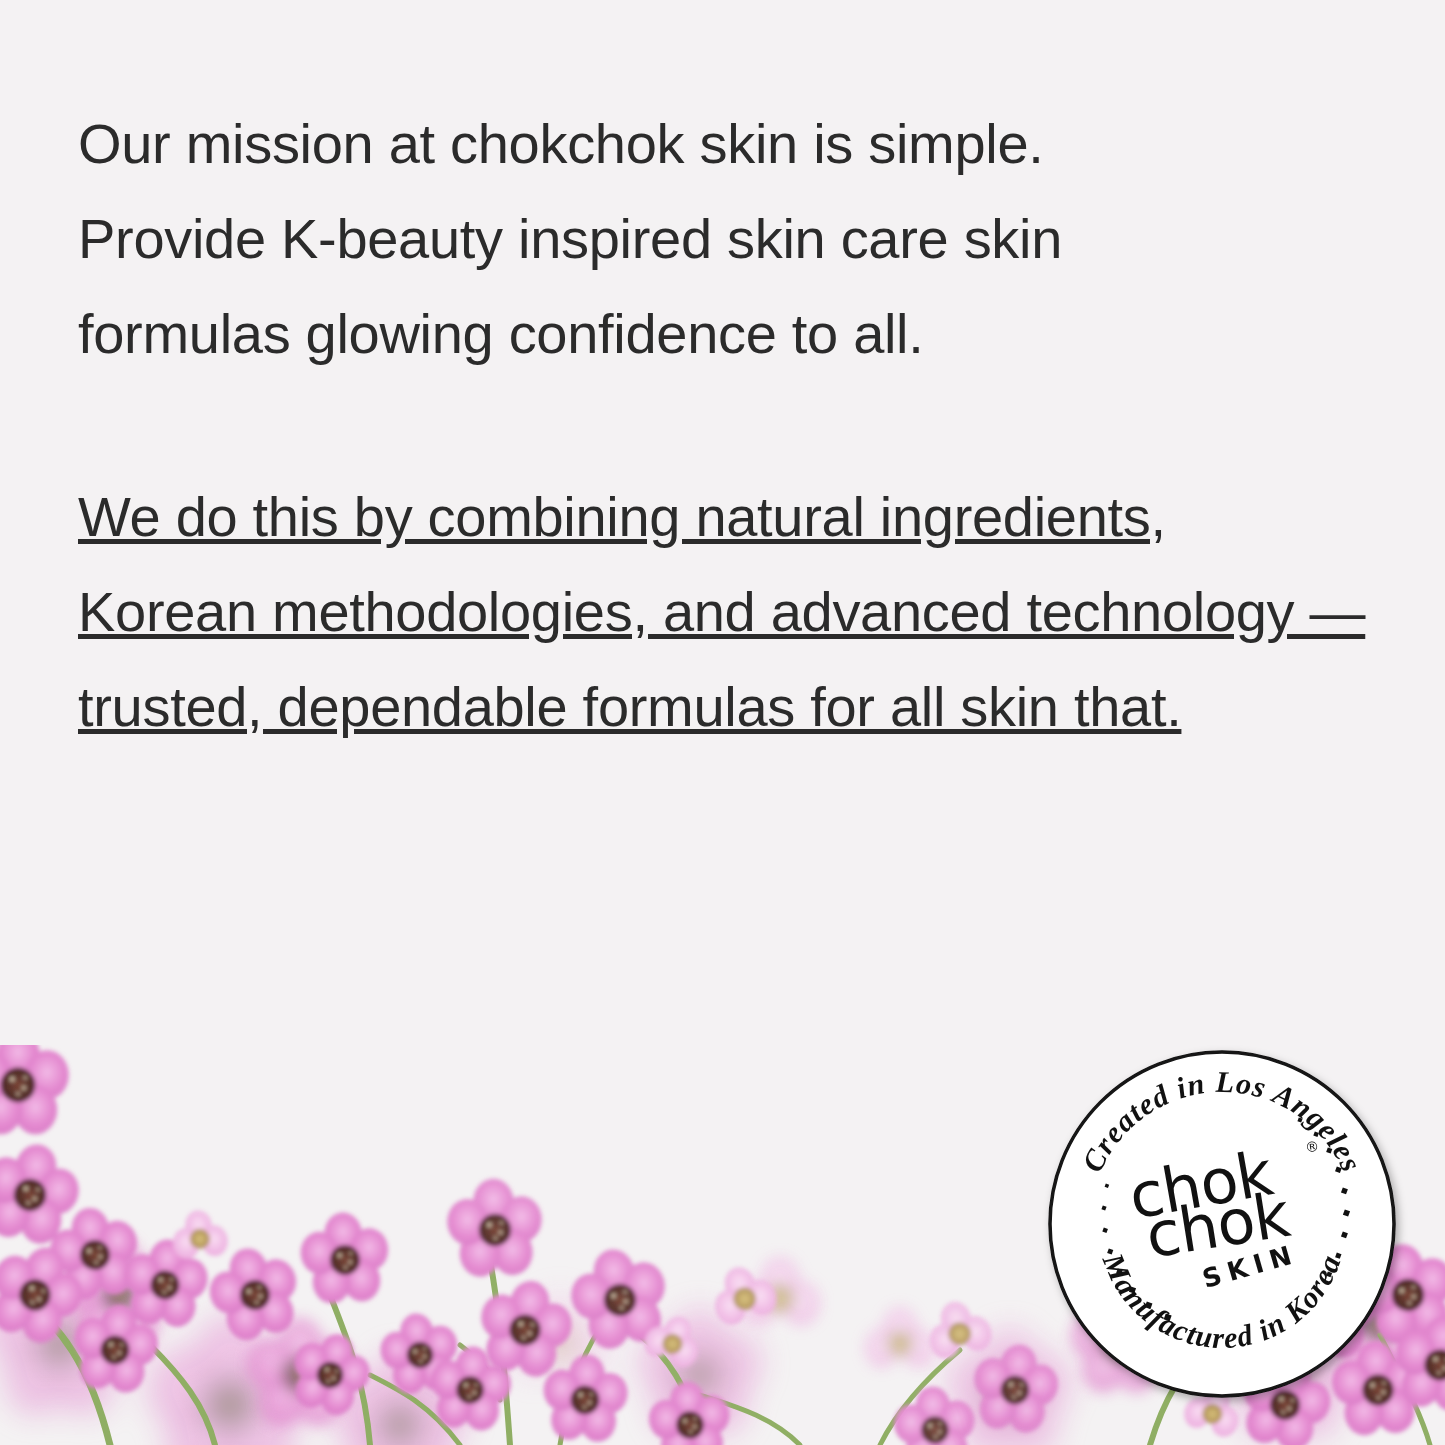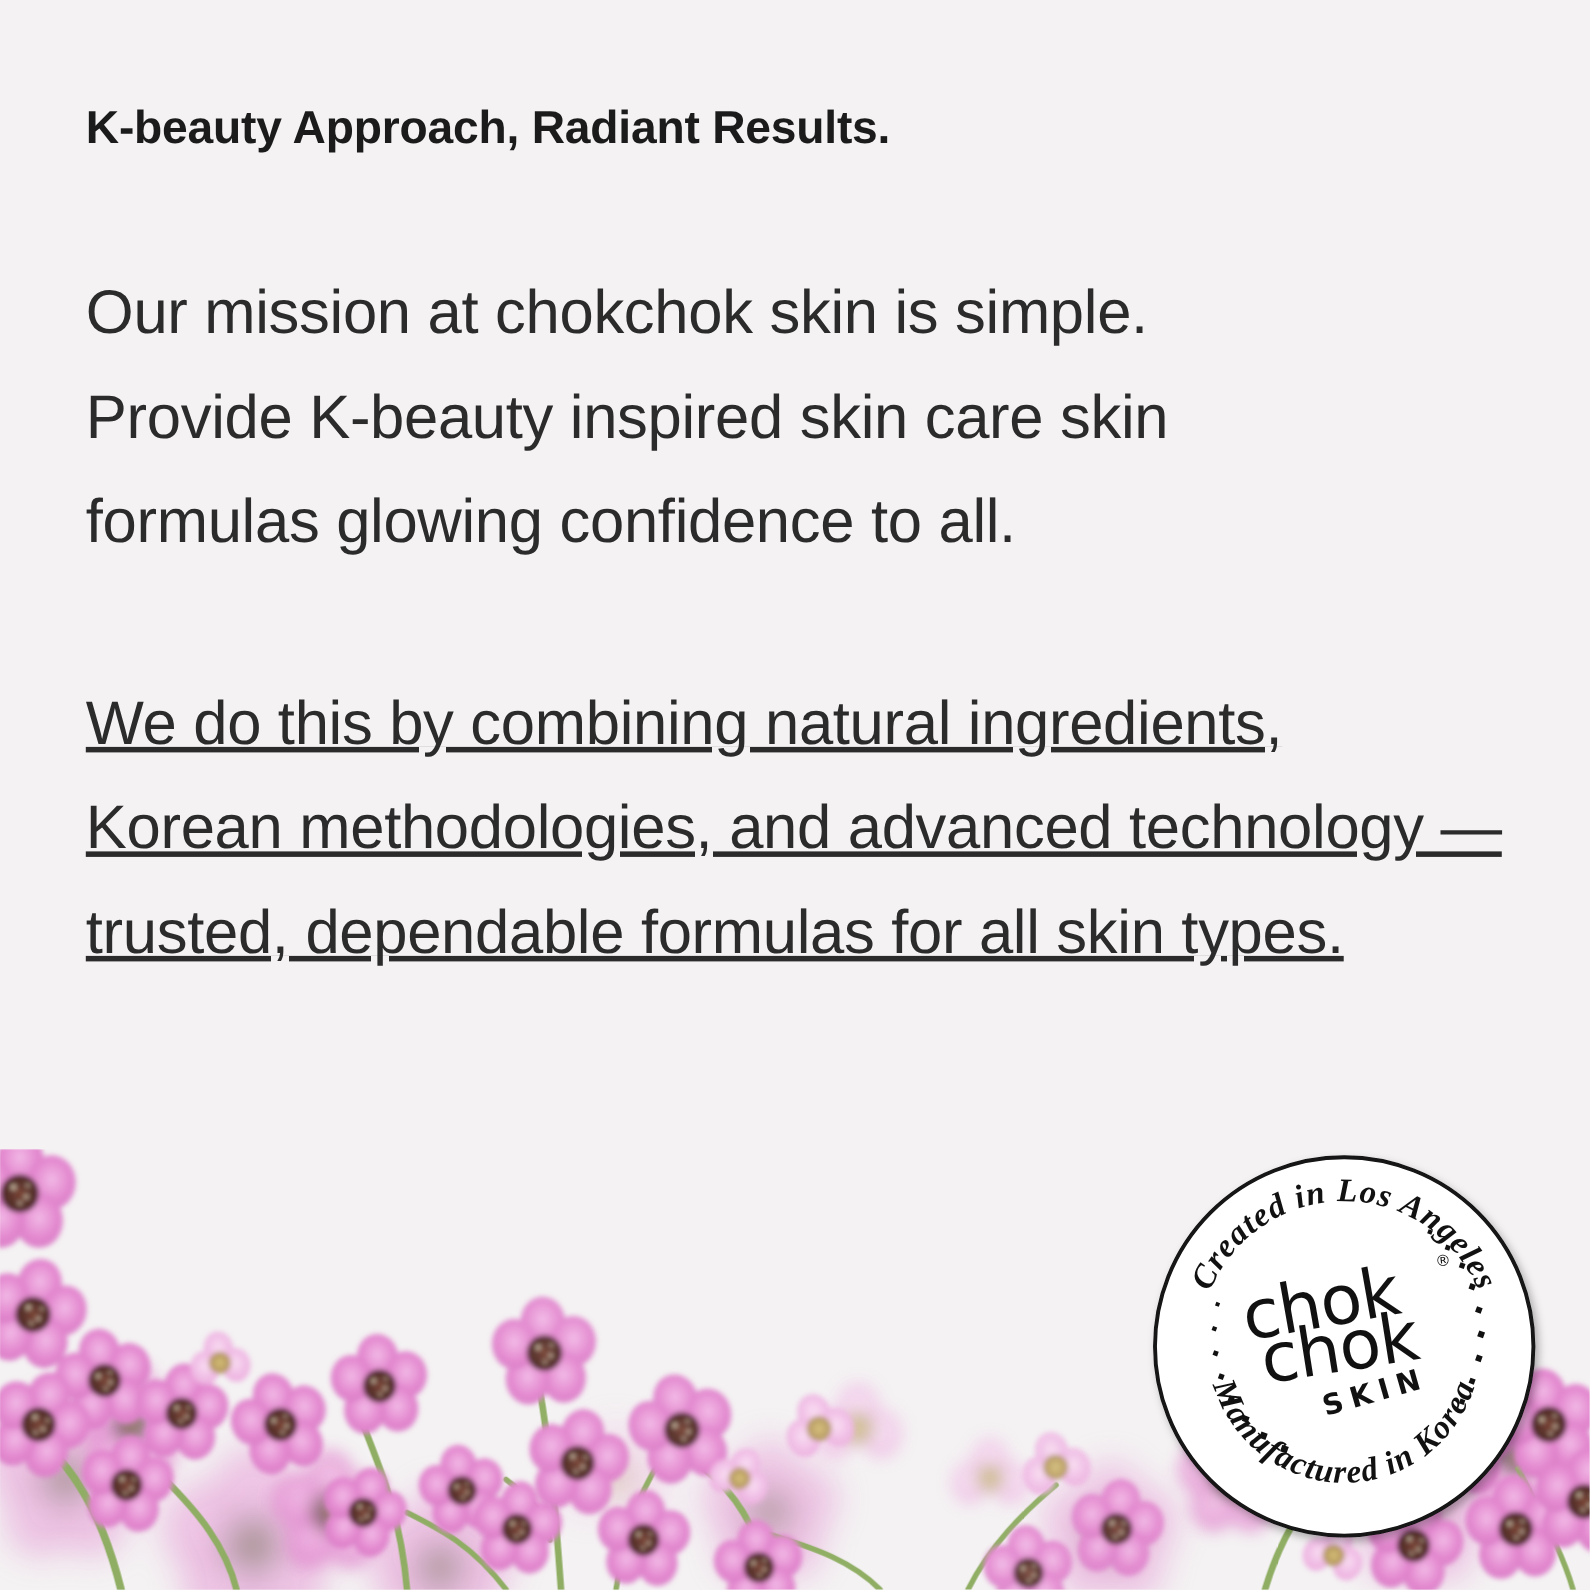--- a/index.html
+++ b/index.html
@@ -257,32 +257,31 @@
         <use href="#wbud" transform="translate(1212,370) scale(1.1) rotate(18)"></use>
         <use href="#wflower" transform="translate(1440,320) scale(1.3) rotate(8)"></use>
       </g>
 
     </g>
   </svg>
 </div>
 
 <div class="content">
 
-  <h1 class="headline">K-beauty Approach, Radiant Results.</h1>
 
   <div class="para first">
     <span class="ln">Our mission at chokchok skin is simple.</span>
     <span class="ln">Provide K-beauty inspired skin care skin</span>
     <span class="ln">formulas glowing confidence to all.</span>
   </div>
 
   <div class="para second">
     <span class="ln">We do this by combining natural ingredients,</span>
     <span class="ln">Korean methodologies, and advanced technology —</span>
-    <span class="ln">trusted, dependable formulas for all skin types.</span>
+    <span class="ln">trusted, dependable formulas for all skin that.</span>
   </div>
 
 </div>
 
 <div class="badge">
   <svg viewBox="0 0 352 352">
     <defs>
       <path id="arcTop" d="M 44,176 A 132,132 0 0 1 308,176"></path>
       <path id="arcBottom" d="M 52,176 A 124,124 0 0 0 300,176"></path>
       <filter id="sealShadow" x="-20%" y="-20%" width="150%" height="150%">

